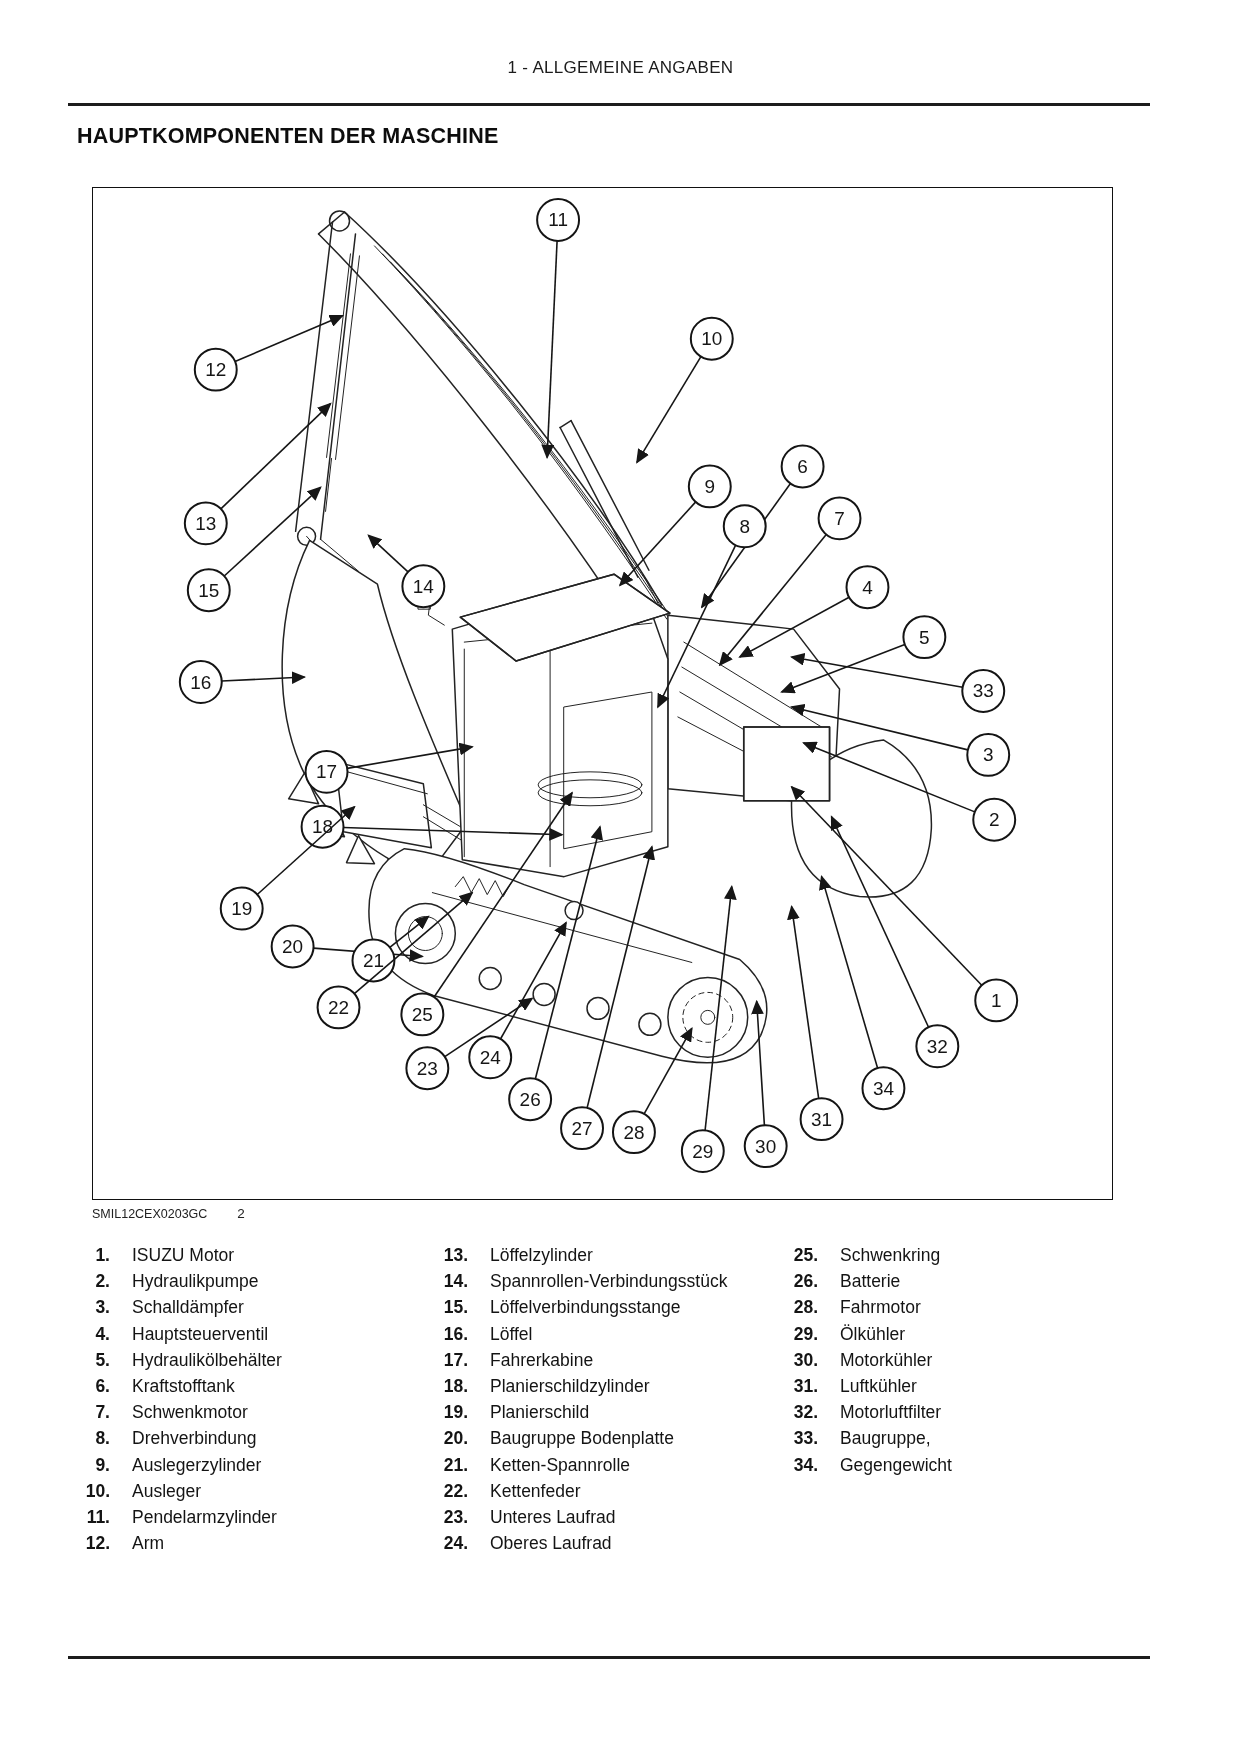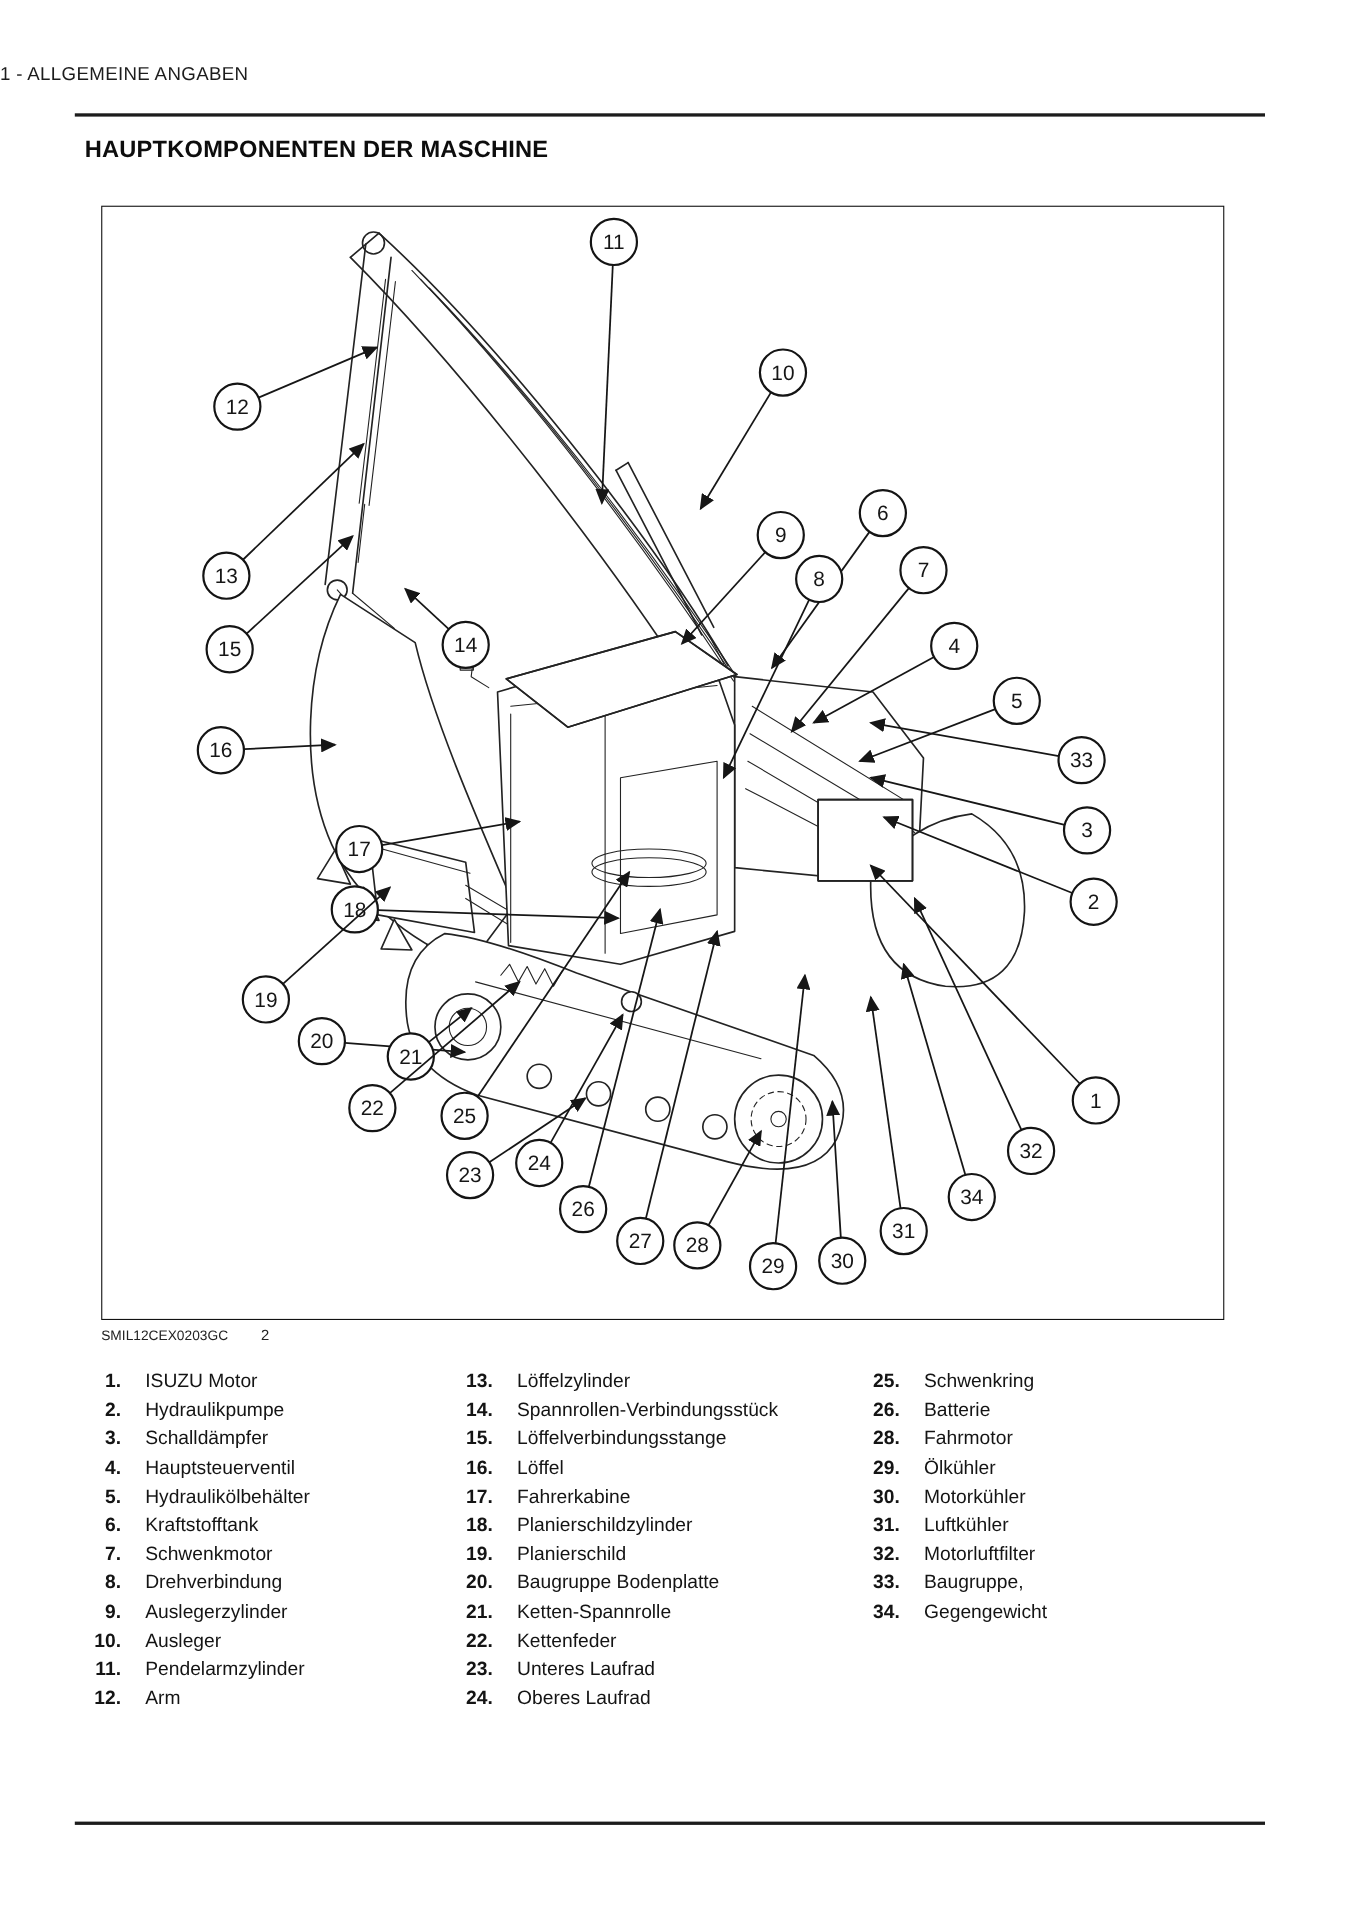--- a/index.html
+++ b/index.html
@@ -1,33 +1,33 @@
 <!DOCTYPE html>
 <html><head>
 <meta charset="utf-8">
 <style>
   html,body{margin:0;padding:0;background:#888;}
   .page{position:relative;width:1241px;height:1754px;background:#ffffff;
         font-family:"Liberation Sans",sans-serif;color:#111;overflow:hidden;}
-  .running-head{position:absolute;top:58px;left:0;width:100%;
+  .running-head{position:absolute;top:58px;left:0;width:100%;text-align:center;
         font-size:17px;color:#1c1c1c;letter-spacing:.3px;}
   .rule{position:absolute;left:68px;width:1082px;height:3px;background:#1c1c1c;}
   .rule.top{top:103px;}
   .rule.bottom{top:1656px;}
   .doc-title{position:absolute;top:124px;left:58px;font-size:21.5px;font-weight:bold;
         letter-spacing:.2px;color:#0d0d0d;margin-left:19px;}
   .diagram-box{position:absolute;left:92px;top:187px;width:1021px;height:1013px;
         border:1.6px solid #111;box-sizing:border-box;background:#fff;}
   .diagram-box svg{display:block;width:100%;height:100%;}
   .figure-caption{position:absolute;left:92px;top:1206px;width:1021px;text-align:left;
         font-size:12.5px;color:#222;}
   .figure-caption .fig-num{margin-left:30px;font-size:13.5px;}
   .legend-col{position:absolute;top:1242px;font-size:17.5px;color:#141414;}
   .legend-col.c1{left:58px;width:352px;}
-  .legend-col.c2{left:396px;width:346px;}
+  .legend-col.c2{left:416px;width:346px;}
   .legend-col.c3{left:766px;width:346px;}
   .legend-item{display:flex;align-items:baseline;height:26.2px;line-height:26.2px;white-space:nowrap;}
   .legend-item .num{width:52px;text-align:right;font-weight:bold;flex:0 0 52px;}
   .legend-item .lbl{margin-left:22px;text-align:right;}
   .page-number{position:absolute;top:1758px;left:0;width:100%;text-align:center;
         font-size:18.5px;color:#1a1a1a;}
   
   #machine path,#machine circle,#machine ellipse,#machine rect,#machine line{
         fill:none;stroke:#232323;stroke-width:1.5;stroke-linejoin:round;stroke-linecap:round;}
   #machine .thin{stroke-width:1;}

